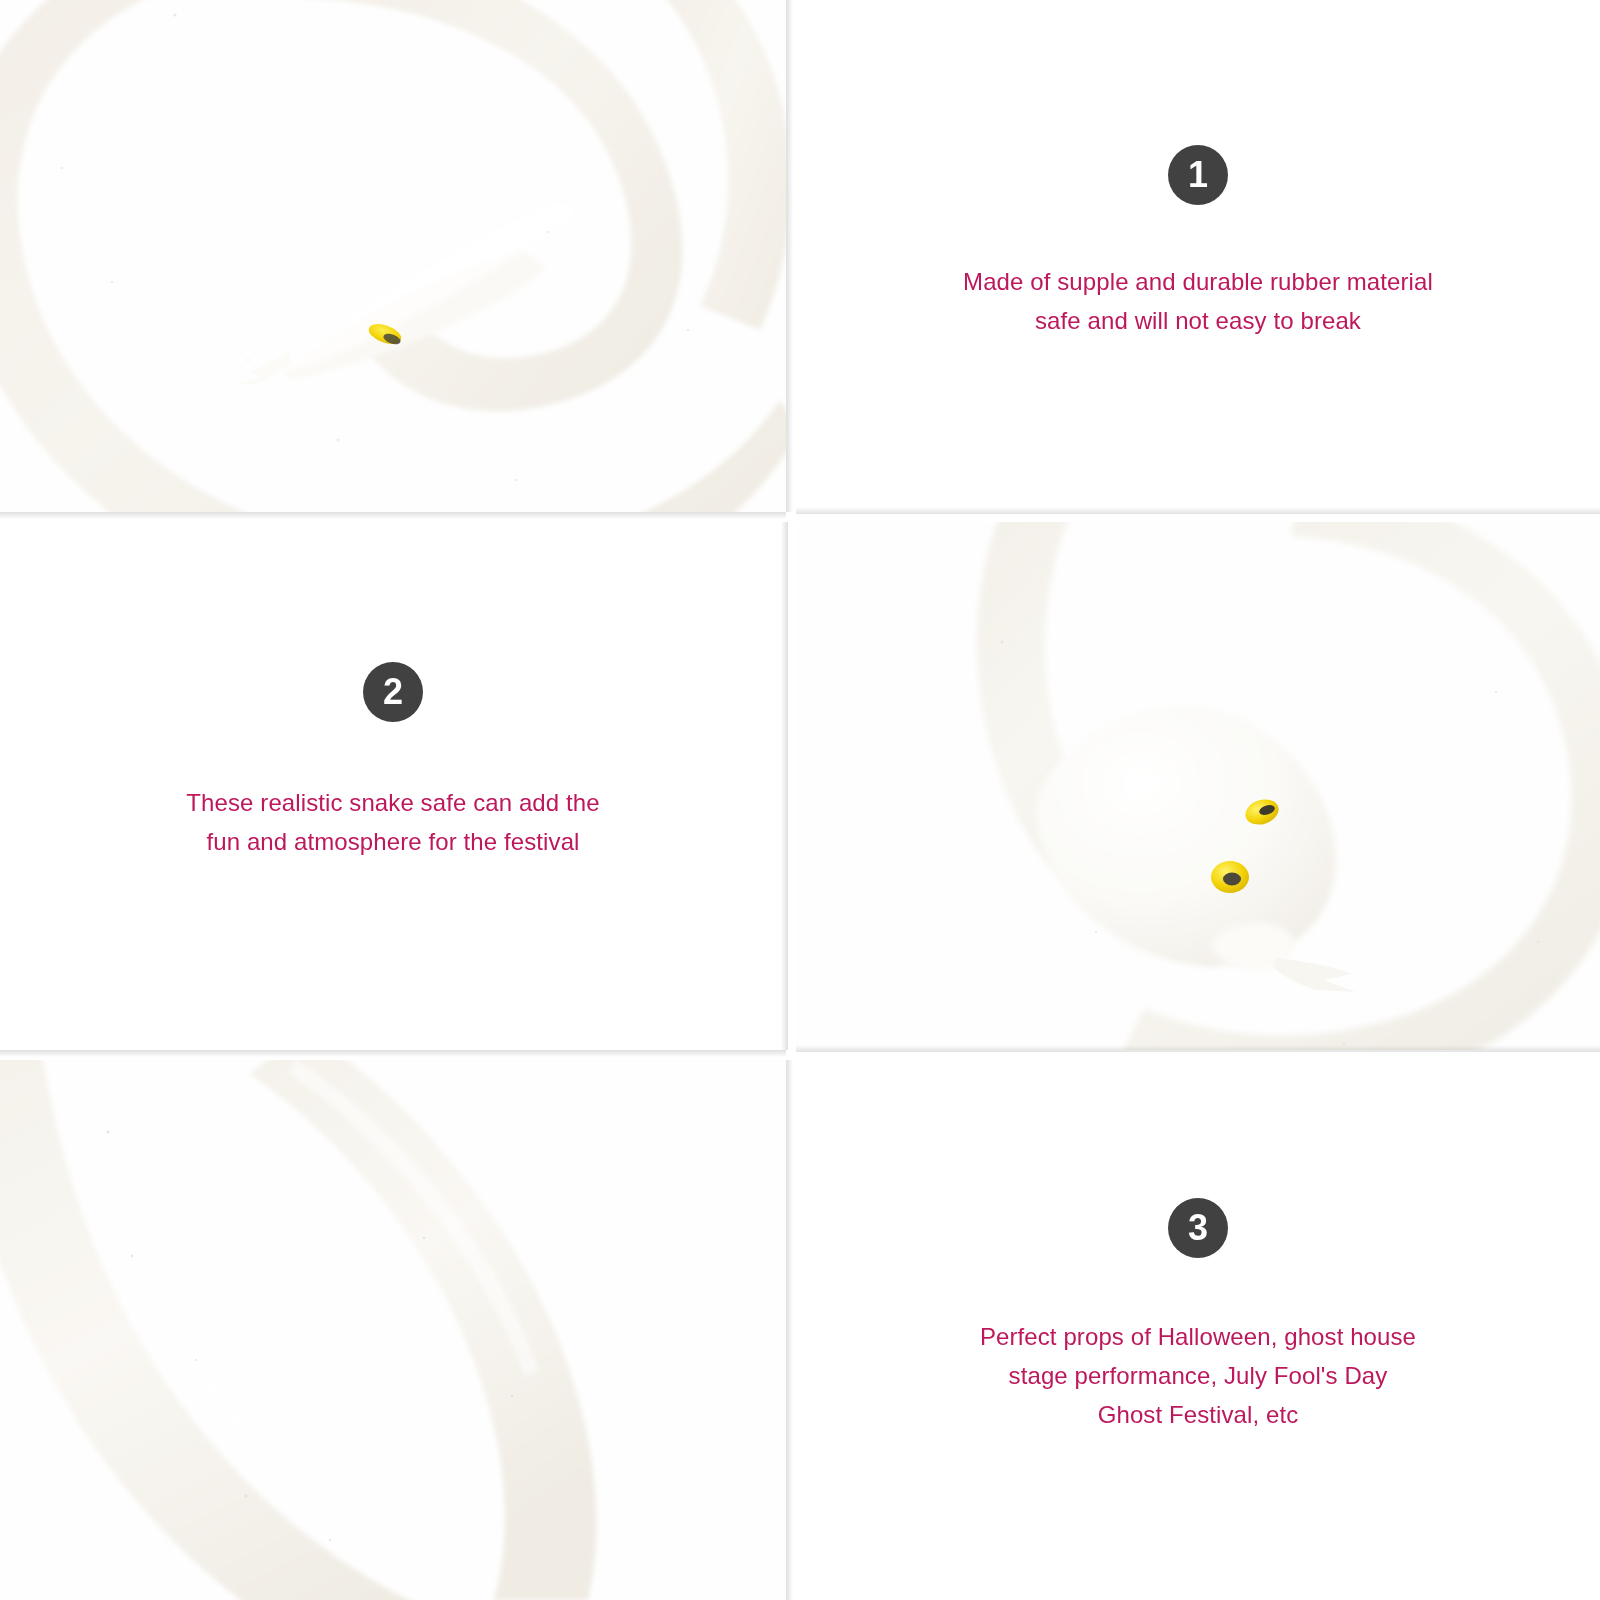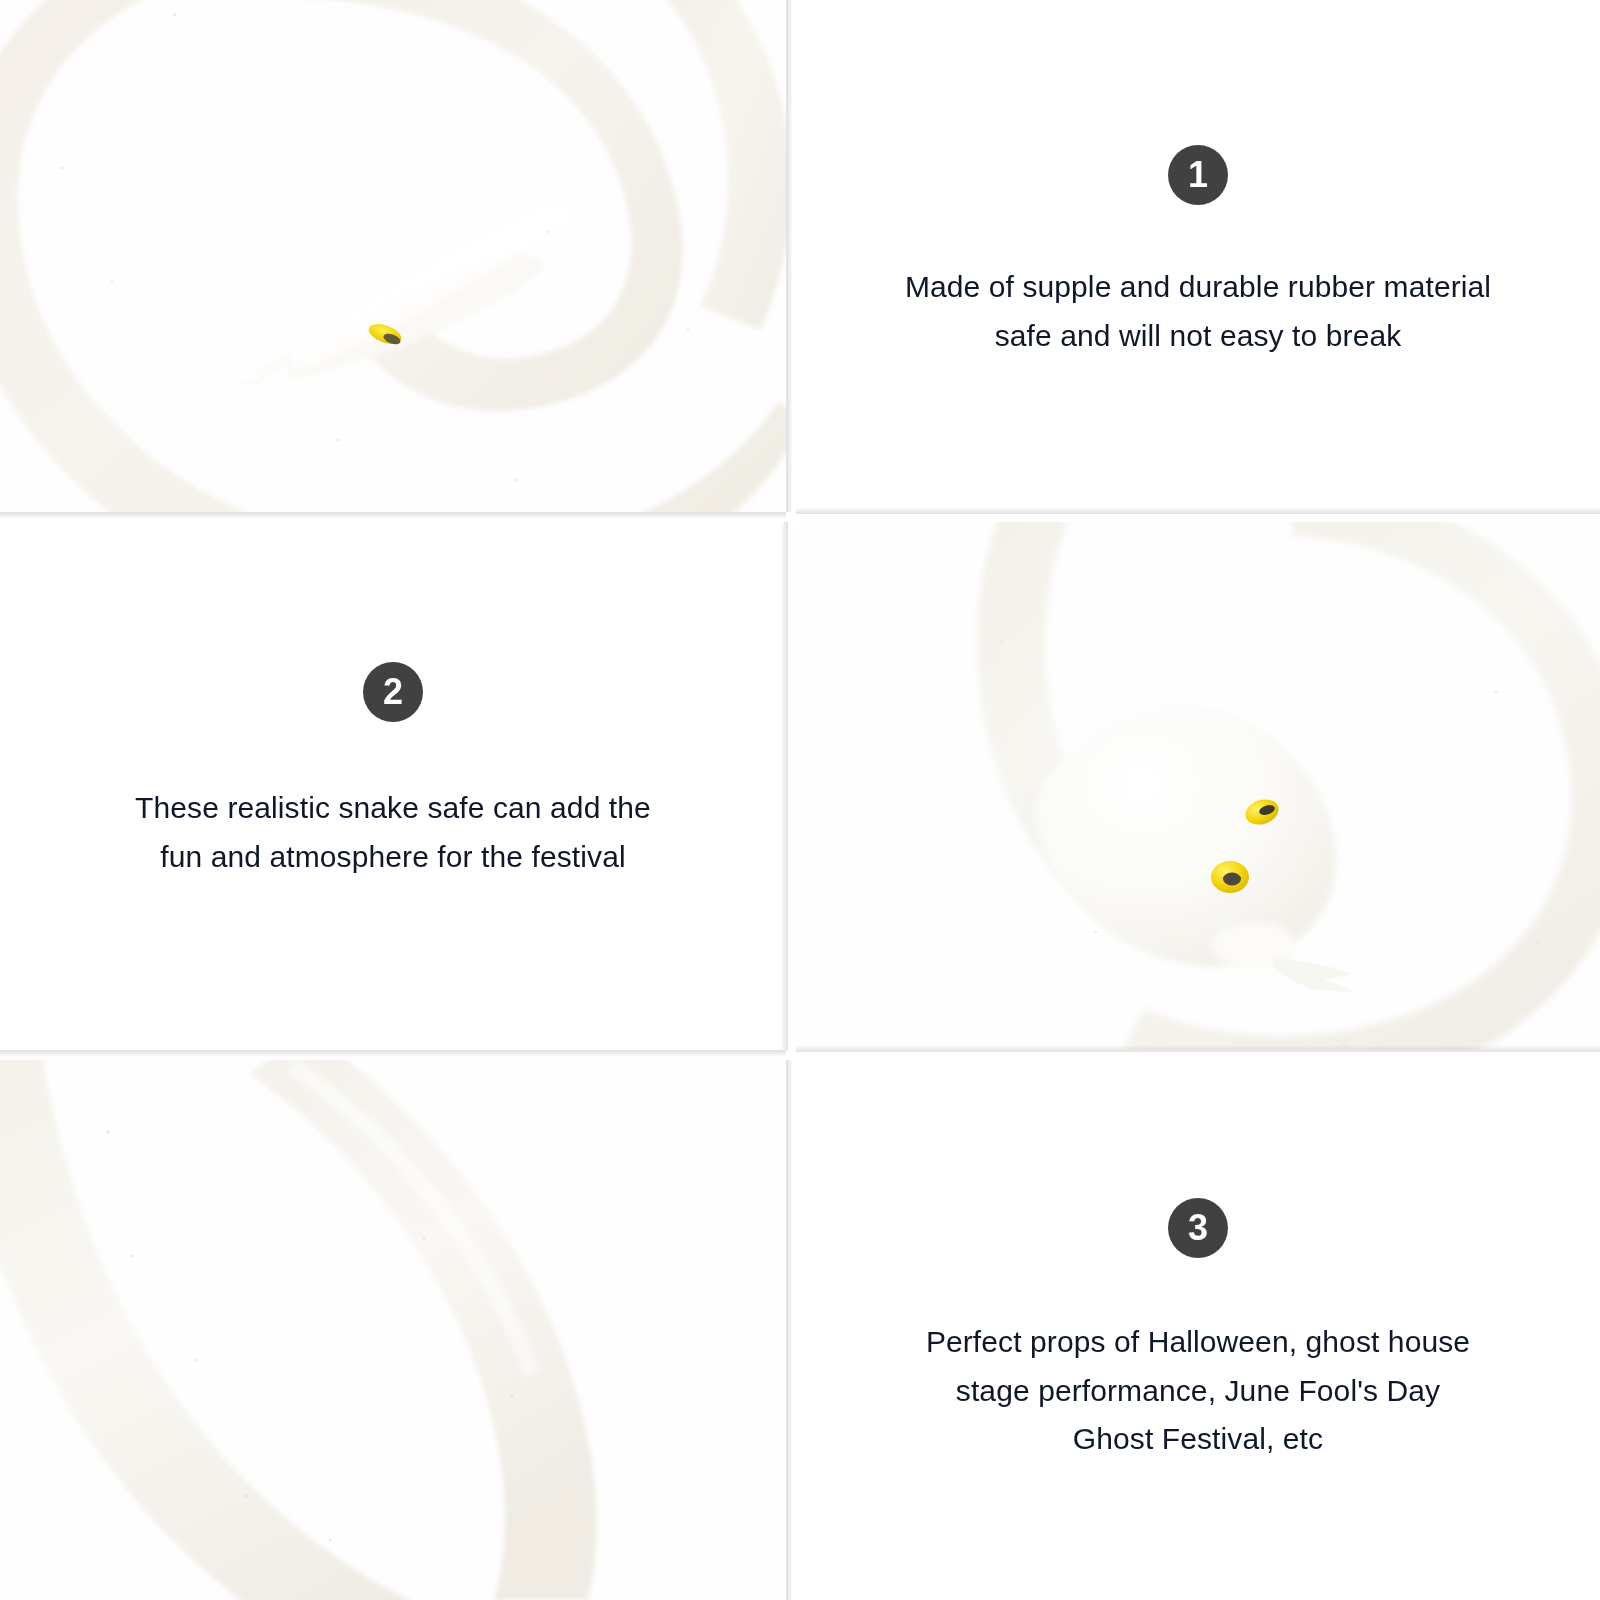--- a/index.html
+++ b/index.html
@@ -64,22 +64,22 @@
     border-radius: 50%;
     background: #414141;
     color: #ffffff;
     font-size: 36px;
     font-weight: bold;
     line-height: 60px;
     text-align: center;
     letter-spacing: 0px;
   }
   .caption {
-    color: #0f172a;
-    font-size: 30px;
+    color: #be185d;
+    font-size: 24px;
     line-height: 1.62;
     text-align: center;
     font-weight: 400;
     letter-spacing: 0.1px;
     white-space: pre-line;
   }
 
   
   .art { position: absolute; inset: 0; }
   svg.art { display: block; }
@@ -320,21 +320,21 @@
         <circle cx="512" cy="336" r="1.3"></circle>
         <circle cx="330" cy="480" r="1.2"></circle>
         <circle cx="196" cy="300" r="1.1"></circle>
       </g>
     </svg>
   </div>
 
   <div class="panel text-panel" style="left:796px; top:1060px; width:804px; height:540px; padding-top:138px; box-sizing:border-box;">
     <div class="badge">3</div>
     <div class="caption" style="margin-top:60px; width:760px;">Perfect props of Halloween, ghost house
-stage performance, June Fool's Day
+stage performance, July Fool's Day
 Ghost Festival, etc</div>
   </div>
 
   <div class="gutter v" style="left:786px; top:0;     height:512px;"></div>
   <div class="gutter v left" style="left:778px; top:522px; height:528px;"></div>
   <div class="gutter v" style="left:786px; top:1060px;height:540px;"></div>
 
   <div class="gutter h" style="left:0;   top:512px;  width:786px;"></div>
   <div class="gutter h up" style="left:796px;top:504px; width:804px;"></div>
   <div class="gutter h" style="left:0;   top:1050px; width:786px;"></div>

